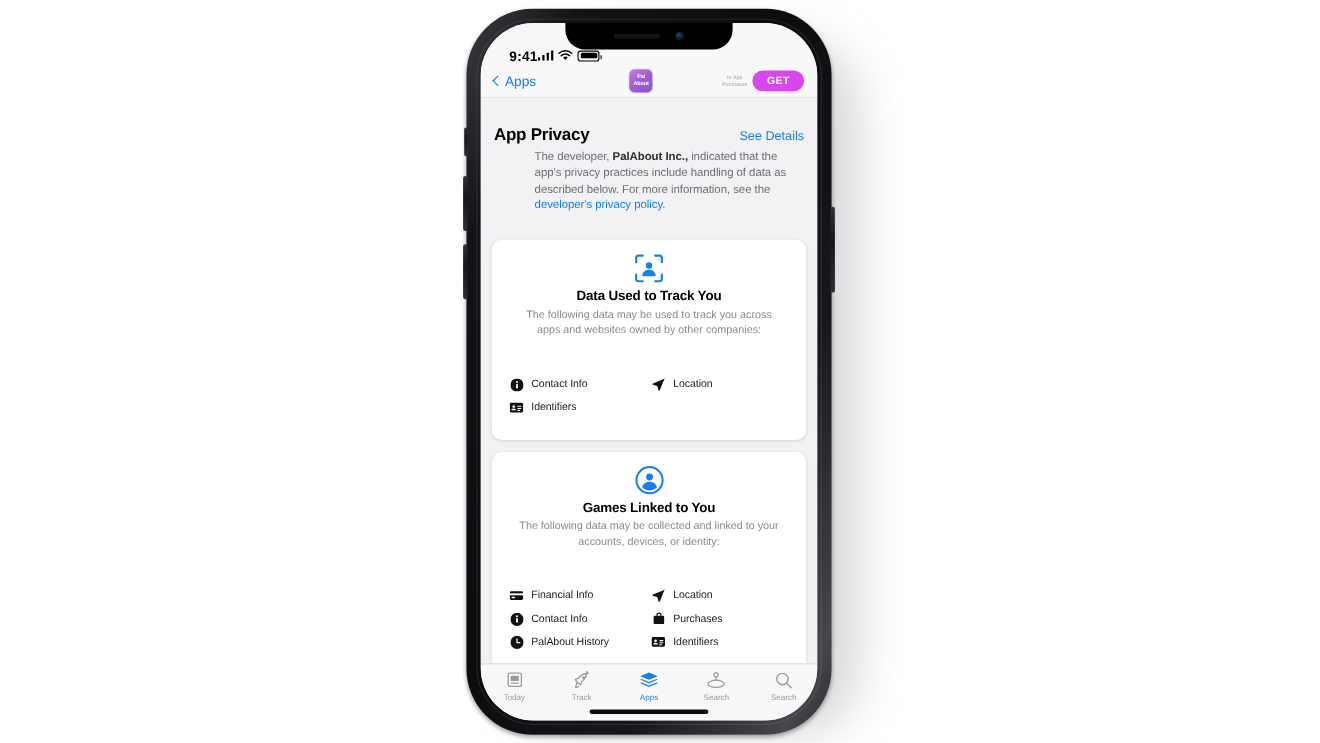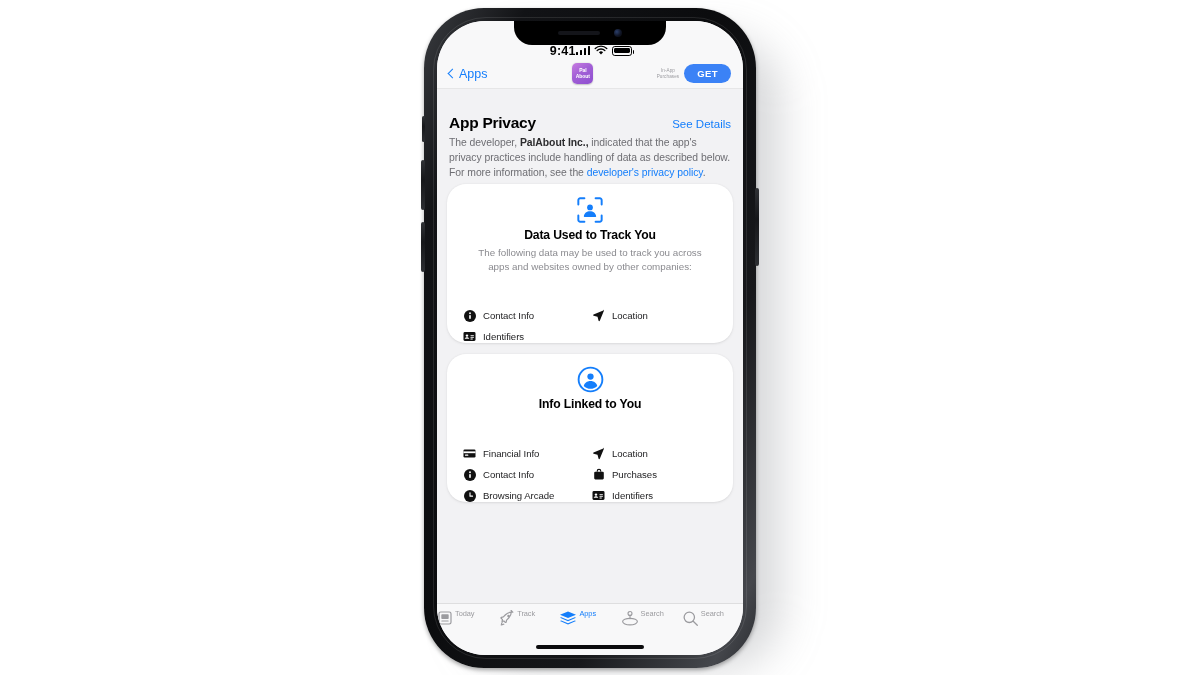--- a/index.html
+++ b/index.html
@@ -102,21 +102,21 @@
     background: radial-gradient(circle at 35% 35%, #2b3f6b 0%, #101525 55%, #05060a 100%);
   }
 
   
   .statusbar {
     position: absolute;
     top: 0; left: 0; right: 0;
     height: 38px;
     display: flex;
     align-items: center;
-    justify-content: center;
+    justify-content: flex-start;
     padding: 21px 24px 0 26px;
     background: #f8f8f9;
     z-index: 30;
   }
   .status-time {
     font-size: 12.5px;
     font-weight: bold;
     color: #000;
     letter-spacing: .2px;
   }
@@ -202,21 +202,21 @@
     gap: 5px;
   }
   .iap {
     font-size: 4.6px;
     color: #9a9a9f;
     text-align: center;
     line-height: 1.3;
     letter-spacing: .1px;
   }
   .get-btn {
-    background: #3b82f6;
+    background: #d946ef;
     color: #fff;
     font-size: 9.5px;
     font-weight: bold;
     letter-spacing: .4px;
     padding: 4px 13px;
     border-radius: 11px;
     border: none;
     cursor: pointer;
     font-family: "Liberation Sans", sans-serif;
   }
@@ -247,30 +247,31 @@
     font-size: 11.5px;
     color: #147efb;
     cursor: pointer;
     margin-top: 20px;
   }
 
   .blurb {
     font-size: 10.4px;
     line-height: 1.42;
     color: #6e6e73;
-    padding: 0 2px 4px 2px;
+    padding: 0 2px 23px 2px;
     letter-spacing: -.05px;
+    margin-left: 37px;
   }
   .blurb b { color: #2c2c2e; font-weight: bold; }
   .blurb a { color: #147efb; text-decoration: none; }
 
   .card {
     background: #fff;
-    border-radius: 19px;
-    padding: 12px 12px 0 12px;
+    border-radius: 9px;
+    padding: 12px 12px 23px 12px;
     margin-bottom: 11px;
     box-shadow: 0 .5px 2px rgba(0,0,0,.07), 0 1px 4px rgba(0,0,0,.04);
   }
   .card-icon { display: flex; justify-content: center; margin-bottom: 4px; }
   .card-title {
     text-align: center;
     font-size: 12.2px;
     font-weight: bold;
     color: #000;
     letter-spacing: -.15px;
@@ -321,20 +322,22 @@
     background: #f8f8f9;
     border-top: .5px solid rgba(0,0,0,.10);
     display: flex;
     align-items: flex-start;
     padding-top: 5px;
     z-index: 20;
   }
   .tab {
     flex: 1;
     display: flex;
+    flex-direction: column;
+    align-items: center;
     gap: 2px;
     cursor: pointer;
     color: #9b9b9f;
   }
   .tab.active { color: #147efb; }
   .tab-label { font-size: 7.4px; letter-spacing: -.05px; }
   .tab-ico { height: 18px; display: flex; align-items: center; }
 
   .home-ind {
     position: absolute;
@@ -468,21 +471,22 @@
         </div>
 
         <div class="card">
           <div class="card-icon">
             <svg width="27" height="27" viewBox="0 0 30 30">
               <circle cx="15" cy="15" r="13.2" fill="none" stroke="#147efb" stroke-width="2.1"></circle>
               <circle cx="15" cy="11.8" r="3.5" fill="#147efb"></circle>
               <path d="M15 16.6c-4 0-6.9 2.4-7.5 5.6 1.9 2 4.6 3.2 7.5 3.2s5.6-1.2 7.5-3.2c-.6-3.2-3.5-5.6-7.5-5.6z" fill="#147efb"></path>
             </svg>
           </div>
-          <div class="card-title">Info Linked to You</div>
+          <div class="card-title">Games Linked to You</div>
+          <div class="card-sub">The following data may be collected and linked to your accounts, devices, or identity:</div>
           <div class="grid">
             <div class="item">
               <span class="gl">
                 <svg width="13" height="13" viewBox="0 0 16 16">
                     <rect x="0.6" y="3.2" width="14.8" height="9.6" rx="1.5" fill="#111"></rect>
                     <rect x="0.6" y="5.4" width="14.8" height="2.2" fill="#fff"></rect>
                     <rect x="2.4" y="9.3" width="4.2" height="1.5" rx=".7" fill="#fff"></rect>
                   </svg>
               </span>
               <span class="item-label">Financial Info</span>
@@ -514,21 +518,21 @@
               </span>
               <span class="item-label">Purchases</span>
             </div>
             <div class="item">
               <span class="gl">
                 <svg width="12" height="12" viewBox="0 0 16 16">
                     <circle cx="8" cy="8" r="8" fill="#111"></circle>
                     <path d="M8 3.6v4.6h3.4" fill="none" stroke="#fff" stroke-width="1.5" stroke-linecap="round" stroke-linejoin="round"></path>
                   </svg>
               </span>
-              <span class="item-label">Browsing Arcade</span>
+              <span class="item-label">PalAbout History</span>
             </div>
             <div class="item">
               <span class="gl">
                 <svg width="13" height="13" viewBox="0 0 16 16">
                     <rect x="0.6" y="2.6" width="14.8" height="10.8" rx="1.6" fill="#111"></rect>
                     <circle cx="4.9" cy="6.9" r="1.5" fill="#fff"></circle>
                     <path d="M4.9 9c-1.5 0-2.6.8-2.8 1.9h5.6C7.5 9.8 6.4 9 4.9 9z" fill="#fff"></path>
                     <rect x="9" y="6" width="4.6" height="1.2" rx=".6" fill="#fff"></rect>
                     <rect x="9" y="8.4" width="4.6" height="1.2" rx=".6" fill="#fff"></rect>
                     <rect x="9" y="10.6" width="3.2" height="1.2" rx=".6" fill="#fff"></rect>

